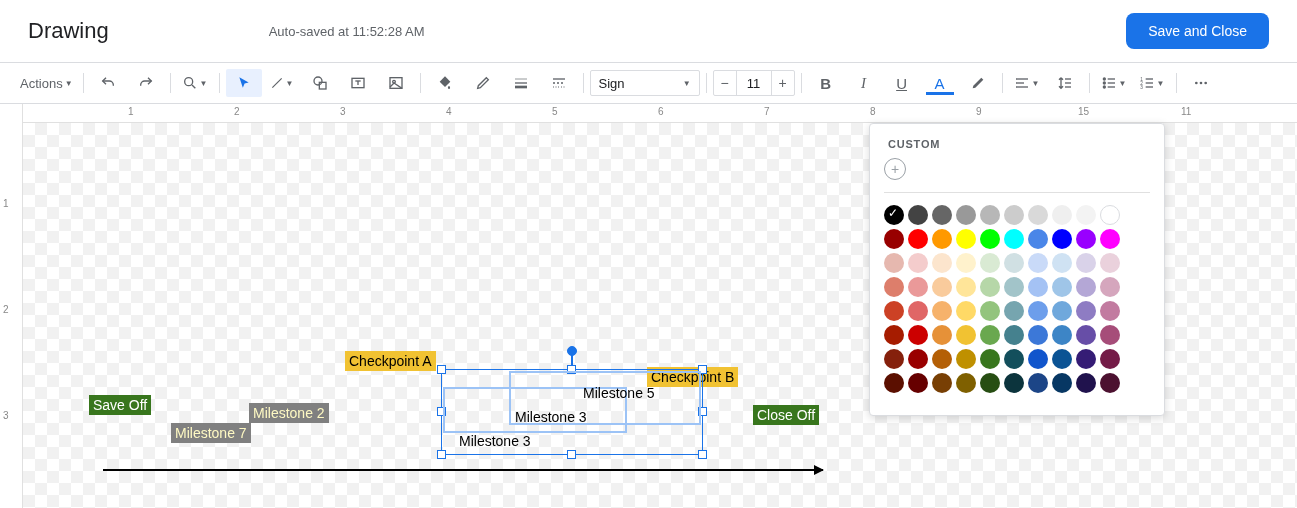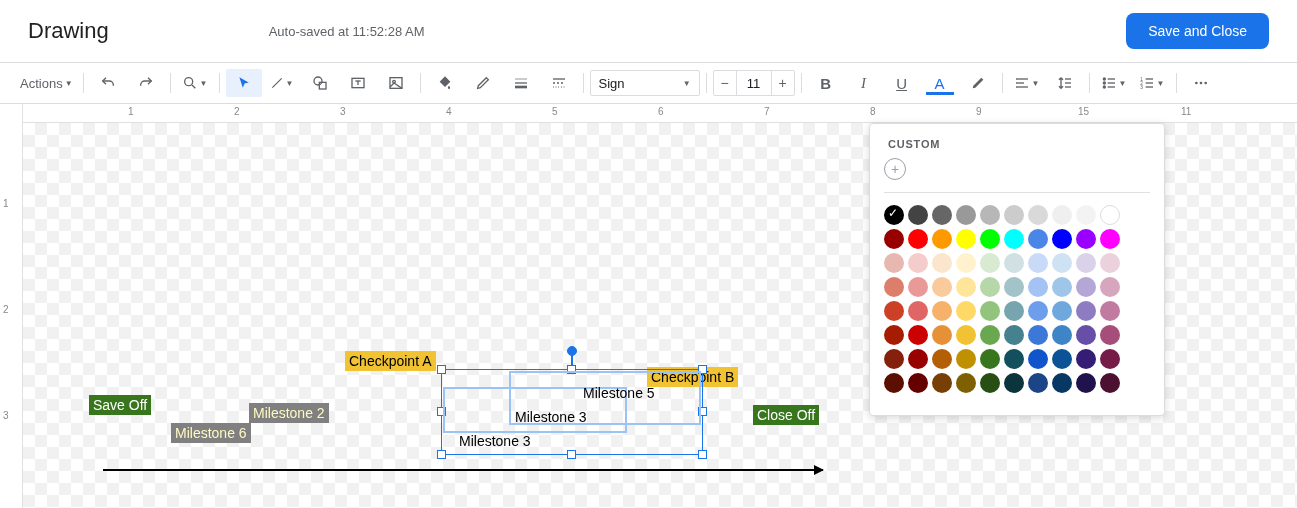--- a/index.html
+++ b/index.html
@@ -241,21 +241,21 @@
       <div class="tick" style="left:847px">8</div>
       <div class="tick" style="left:953px">9</div>
       <div class="tick" style="left:1055px">15</div>
       <div class="tick" style="left:1158px">11</div>
     </div>
     <div class="canvas">
 
       <div class="arrow" style="left:80px;top:346px;width:720px"></div>
 
       <div class="shape grn" style="left:66px;top:272px">Save Off</div>
-      <div class="shape gry" style="left:148px;top:300px">Milestone 6</div>
+      <div class="shape gry" style="left:148px;top:300px">Milestone 7</div>
       <div class="shape gry" style="left:226px;top:280px">Milestone 2</div>
       <div class="shape ylw" style="left:322px;top:228px">Checkpoint A</div>
       <div class="shape ylw" style="left:624px;top:244px">Checkpoint B</div>
       <div class="shape grn" style="left:730px;top:282px">Close Off</div>
 
       <div class="sel" style="left:418px;top:246px;width:260px;height:84px">
         <div class="rot-line"></div>
           <div class="rot"></div>
         <div class="handle" style="left:-5px;top:-5px"></div>
         <div class="handle" style="right:-5px;top:-5px"></div>

